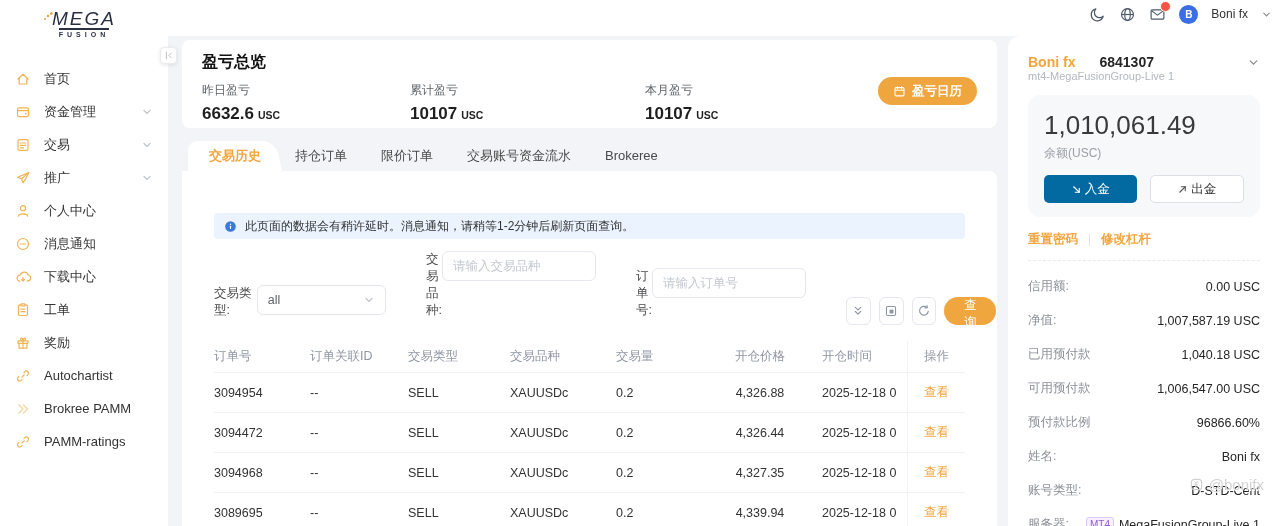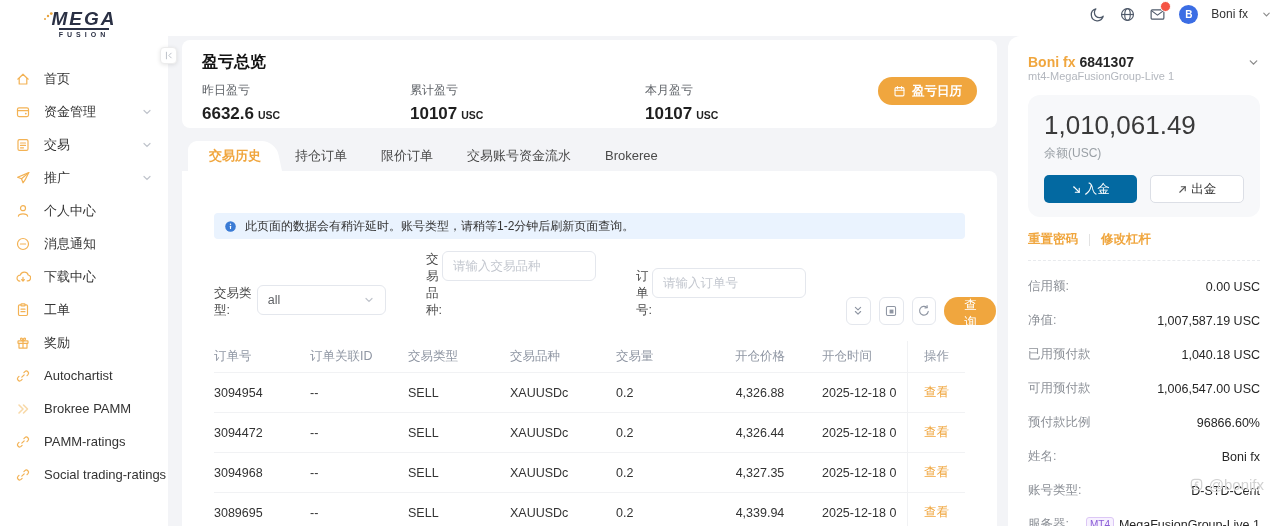--- a/index.html
+++ b/index.html
@@ -3,21 +3,21 @@
 <meta charset="utf-8">
 <style>
   *{margin:0;padding:0;box-sizing:border-box}
   html,body{width:1280px;height:526px;overflow:hidden;background:#f3f4f7;
     font-family:"Liberation Sans","DejaVu Sans",sans-serif;color:#333}
   .page{position:relative;width:1280px;height:526px}
 
   
   .sidebar{position:absolute;left:0;top:0;width:168px;height:526px;background:#fff;z-index:2}
   .logo{padding:8px 0 10px;display:flex;flex-direction:column;align-items:center}
-  .logo-main{font-size:19px;font-weight:700;letter-spacing:2px;color:#2a3044;position:relative;font-style:italic}
+  .logo-main{font-size:19px;font-weight:400;letter-spacing:2px;color:#2a3044;position:relative;font-style:italic}
   .logo-spark{position:absolute;left:-9px;top:-3px;width:10px;height:10px}
   .logo-sub{font-size:7px;font-weight:700;letter-spacing:4px;color:#2a3044;border-top:2px solid #2a3044;padding-top:1px;margin-top:-2px}
   .nav{padding-top:14px}
   .nav-item{display:flex;align-items:center;height:33px;padding:0 15px;font-size:13px;color:#333;cursor:pointer}
   .icn{width:16px;height:16px;margin-right:13px;flex:none;display:inline-flex}
   .icn svg{width:16px;height:16px}
   .nav-chev{margin-left:auto;display:inline-flex;width:12px;height:12px}
   .nav-lbl{white-space:nowrap}
 
   .collapse-btn{position:absolute;left:160px;top:47px;width:17px;height:17px;background:#fff;
@@ -91,21 +91,21 @@
   .c6{width:88px;text-align:center;padding-right:4px}
   .c7{width:101px;padding-left:16px;white-space:nowrap;overflow:hidden}
   .c8{width:58px;align-self:stretch;display:flex;align-items:center;justify-content:center;border-left:1px solid #f1f2f4}
   .view-link{color:#f0a63e;cursor:pointer}
 
   
   .rpanel{position:absolute;left:1008px;top:36px;width:272px;height:490px;background:#fff;
     border-radius:12px 0 0 0;padding:18px 20px 0;overflow:hidden;z-index:1}
   .acct-head{display:flex;align-items:center}
   .acct-name{color:#f0a63e;font-size:14px;font-weight:700}
-  .acct-num{color:#262626;font-size:14px;font-weight:700;margin-left:4px}
+  .acct-num{color:#262626;font-size:14px;font-weight:700;margin-left:24px}
   .acct-chev{margin-left:auto;width:13px;height:13px;display:inline-flex;cursor:pointer}
   .acct-sub{font-size:11px;color:#b3b7be;}
   .bal-card{margin-top:13px;background:#f7f8fa;border-radius:12px;padding:15px 16px 14px}
   .bal-num{font-size:26px;color:#3a3a3a}
   .bal-label{font-size:12px;color:#9aa0a6;margin-top:4px}
   .bal-btns{display:flex;gap:13px;margin-top:13px}
   .btn-dep{flex:1;height:28px;border:none;border-radius:5px;background:#0369a1;color:#fff;font-size:12.5px;
     display:flex;align-items:center;justify-content:center;gap:3px;cursor:pointer}
   .btn-wd{flex:1;height:28px;border:1px solid #dcdfe6;border-radius:5px;background:#fff;color:#333;font-size:12.5px;
     display:flex;align-items:center;justify-content:center;gap:3px;cursor:pointer}
@@ -277,30 +277,20 @@
         <span class="icn">
             <svg viewBox="0 0 16 16" fill="none" stroke="#f3b254" stroke-width="1.2" stroke-linecap="round" stroke-linejoin="round">
               <path d="m6.8 9.2 2.4-2.4"></path>
               <path d="m8.9 4.6 1-1a2.2 2.2 0 0 1 3.1 3.1l-1 1"></path>
               <path d="m7.1 11.4-1 1a2.2 2.2 0 0 1-3.1-3.1l1-1"></path>
             </svg>
           </span>
         <span class="nav-lbl">PAMM-ratings</span>
       </div>
 
-      <div class="nav-item">
-        <span class="icn">
-            <svg viewBox="0 0 16 16" fill="none" stroke="#f3b254" stroke-width="1.2" stroke-linecap="round" stroke-linejoin="round">
-              <path d="m6.8 9.2 2.4-2.4"></path>
-              <path d="m8.9 4.6 1-1a2.2 2.2 0 0 1 3.1 3.1l-1 1"></path>
-              <path d="m7.1 11.4-1 1a2.2 2.2 0 0 1-3.1-3.1l1-1"></path>
-            </svg>
-          </span>
-        <span class="nav-lbl">Social trading-ratings</span>
-      </div>
 
     </div>
   </div>
 
   <div class="collapse-btn">
     <svg viewBox="0 0 16 16" width="11" height="11" fill="none" stroke="#b9bec7" stroke-width="1.4" stroke-linecap="round" stroke-linejoin="round">
         <path d="M5 3.2v9.6"></path>
         <path d="M12 4.5 8.5 8l3.5 3.5"></path>
       </svg>
   </div>
@@ -375,21 +365,21 @@
       <div class="card2-body">
 
         <div class="banner">
           <span class="icn">
             <svg viewBox="0 0 16 16">
                 <circle cx="8" cy="8" r="6.5" fill="#3a7bd5"></circle>
                 <rect x="7.3" y="7" width="1.4" height="4.2" rx=".7" fill="#fff"></rect>
                 <circle cx="8" cy="5.1" r=".9" fill="#fff"></circle>
               </svg>
           </span>
-          <span>此页面的数据会有稍许延时。账号类型，请稍等1-2分钟后刷新页面查询。</span>
+          <span>此页面的数据会有稍许延时。消息通知，请稍等1-2分钟后刷新页面查询。</span>
         </div>
 
         <div class="filters">
           <div class="fgroup">
             <div class="flabel">交易类型:</div>
             <div class="fselect">
               <span>all</span>
               <span class="icn">
                   <svg viewBox="0 0 12 12" fill="none" stroke="#c0c4cc" stroke-width="1.2" stroke-linecap="round">
                     <path d="m3 4.5 3 3 3-3"></path>

